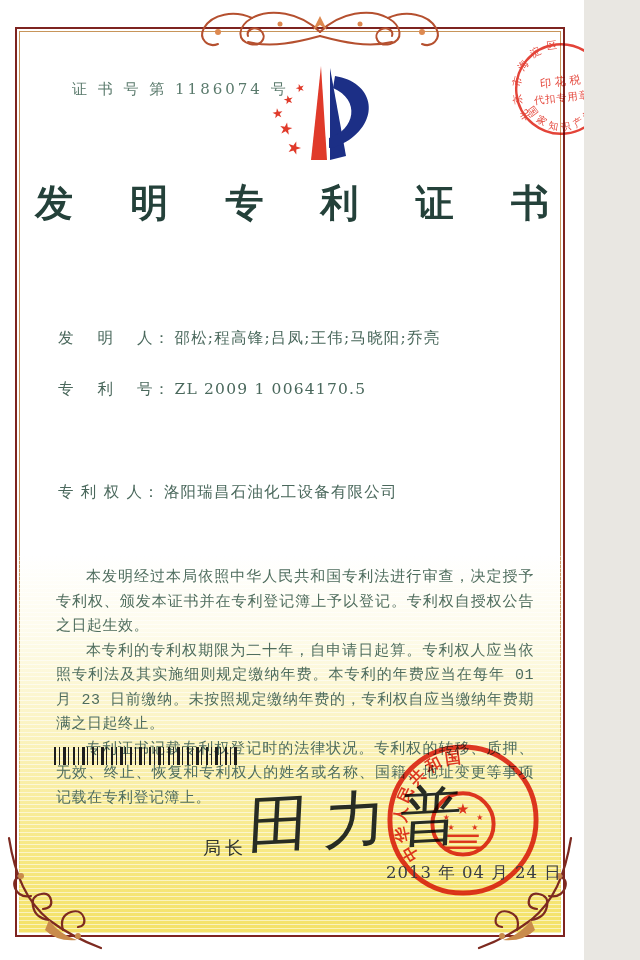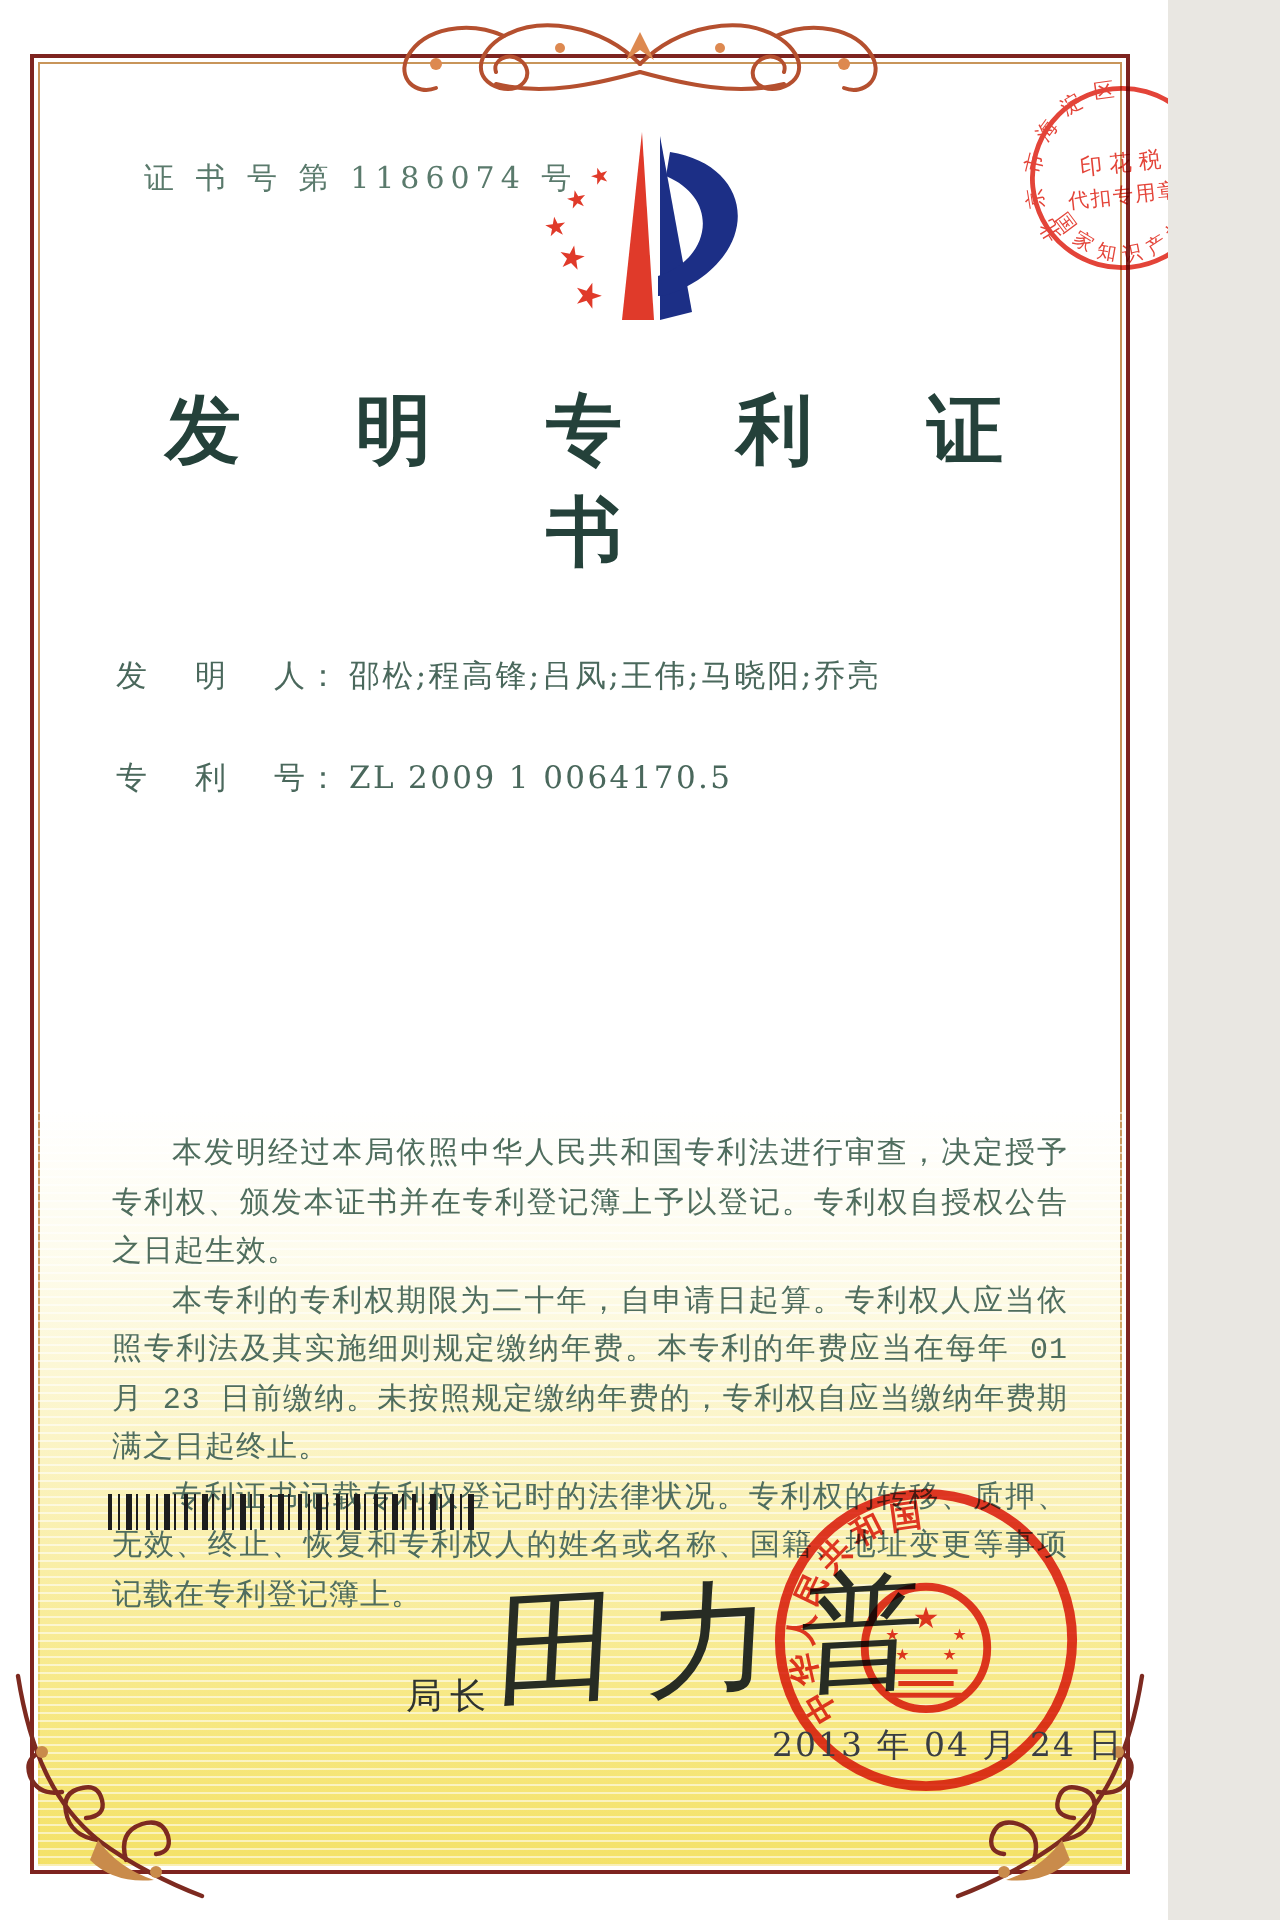--- a/index.html
+++ b/index.html
@@ -15,21 +15,21 @@
   .guilloche{
     position:absolute;left:19px;right:23px;top:555px;bottom:27px;z-index:1;pointer-events:none;
     background:
       repeating-linear-gradient(0deg, rgba(255,255,255,.55) 0 1px, rgba(255,255,255,0) 1px 4px),
       linear-gradient(180deg, rgba(247,236,150,0) 0%, rgba(247,236,150,.18) 20%, rgba(246,230,125,.5) 48%, rgba(245,227,105,.82) 78%, rgba(243,224,95,.95) 100%);
   }
   .cert-no{position:absolute;left:72px;top:80px;font-size:15px;letter-spacing:3px;color:#5a7a6c;z-index:2;}
   .logo{position:absolute;left:255px;top:60px;z-index:2;}
   .tax-stamp{position:absolute;left:505px;top:33px;z-index:4;opacity:.88;mix-blend-mode:multiply;transform:rotate(-6deg);}
   .title{
-    position:absolute;left:0;right:0;top:174px;margin:16px;text-align:center;z-index:2;
+    position:absolute;left:0;right:0;top:174px;margin:4px;text-align:center;z-index:2;
     font-size:38px;font-weight:bold;color:#24413a;letter-spacing:22px;padding-left:22px;
   }
   .field-row{position:absolute;left:58px;right:52px;z-index:2;font-size:15.5px;color:#4a685c;letter-spacing:1.2px;white-space:nowrap;}
   .field-row .flabel{margin-right:4px;}
   .f0{top:276px}.f1{top:328px}.f2{top:379px}.f3{top:430px}.f4{top:482px}.f5{top:534px}
   .paras{position:absolute;left:56px;right:50px;top:566px;z-index:2;font-size:15px;line-height:24.5px;color:#4f6d5e;text-align:justify;letter-spacing:.5px;}
   .paras p{margin:0;text-indent:2em;font-family:Liberation Mono, monospace;}
   .barcode{
     position:absolute;left:54px;top:747px;width:184px;height:18px;z-index:3;
     background:repeating-linear-gradient(90deg,#1d1d1d 0 2px,transparent 2px 5px,#1d1d1d 5px 6px,transparent 6px 9px,#1d1d1d 9px 12px,transparent 12px 14px,#1d1d1d 14px 15px,transparent 15px 19px);
@@ -135,20 +135,23 @@
   </svg>
 
   <h1 class="title">发 明 专 利 证 书</h1>
 
   <div class="field-row f1">
     <span class="flabel">发　 明　 人：</span><span class="fvalue">邵松;程高锋;吕凤;王伟;马晓阳;乔亮</span>
   </div>
   <div class="field-row f2">
     <span class="flabel">专　 利　 号：</span><span class="fvalue">ZL 2009 1 0064170.5</span>
   </div>
+  <div class="field-row f4">
+    <span class="flabel">专 利 权 人：</span><span class="fvalue">洛阳瑞昌石油化工设备有限公司</span>
+  </div>
 
   <div class="paras">
     <p>本发明经过本局依照中华人民共和国专利法进行审查，决定授予专利权、颁发本证书并在专利登记簿上予以登记。专利权自授权公告之日起生效。</p>
     <p>本专利的专利权期限为二十年，自申请日起算。专利权人应当依照专利法及其实施细则规定缴纳年费。本专利的年费应当在每年 01 月 23 日前缴纳。未按照规定缴纳年费的，专利权自应当缴纳年费期满之日起终止。</p>
     <p>专利证书记载专利权登记时的法律状况。专利权的转移、质押、无效、终止、恢复和专利权人的姓名或名称、国籍、地址变更等事项记载在专利登记簿上。</p>
   </div>
 
   <div class="barcode"></div>
 
   <span class="sig-role">局长</span>

